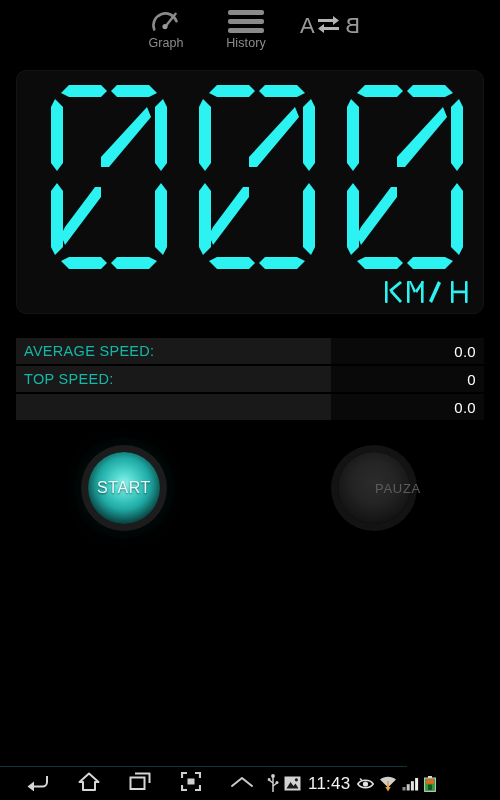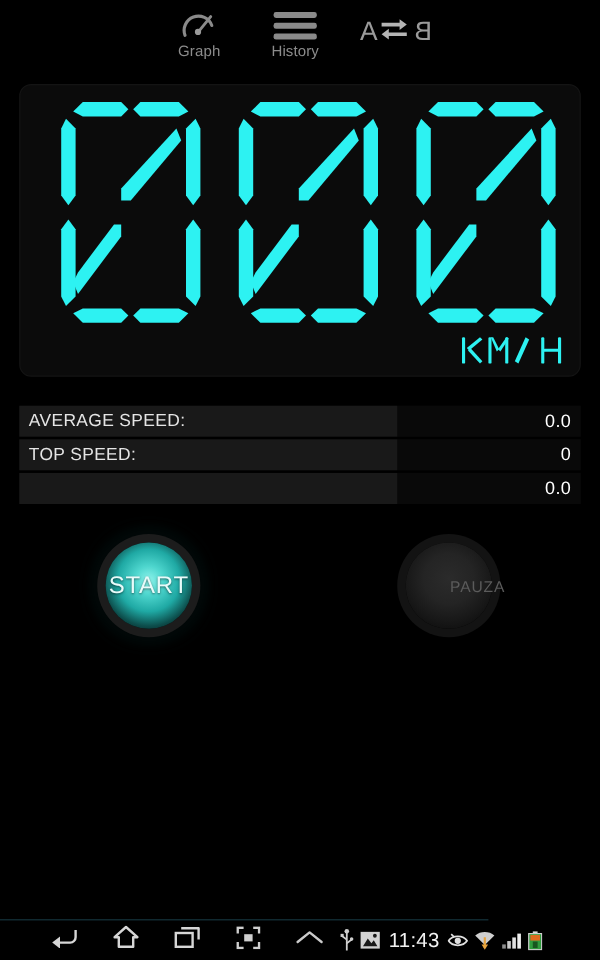--- a/index.html
+++ b/index.html
@@ -57,59 +57,59 @@
   .stat-row{
     position:relative;height:26px;margin-bottom:2px;
     background:#090909;overflow:hidden;
   }
   .stat-fill{
     position:absolute;left:0;top:0;bottom:0;width:315px;
     background:#191919;
   }
   .stat-label{
     position:absolute;left:8px;top:50%;transform:translateY(-50%);
-    font-size:14.5px;color:#e5e5e5;letter-spacing:.3px;white-space:nowrap;
+    font-size:14.5px;color:#14b8a6;letter-spacing:.3px;white-space:nowrap;
   }
   .stat-value{
     position:absolute;right:8px;top:50%;transform:translateY(-50%);
     font-size:15px;color:#ffffff;letter-spacing:.3px;
   }
 
   
   #buttons{position:absolute;left:0;top:452px;width:500px;height:80px;}
   .rbtn{
     position:absolute;width:72px;height:72px;border-radius:50%;
     display:flex;align-items:center;justify-content:center;
     cursor:pointer;user-select:none;
   }
   #start-button{
     left:88px;top:0;
     background:
       radial-gradient(circle at 50% 44%, #8ff4ec 0%, #4ed6ce 22%, #1fa9a4 48%, #0d4f4d 70%, #071d1e 86%, #0a0a0a 100%);
     box-shadow:0 0 0 7px #1c1c1c, 0 0 10px 8px rgba(0,0,0,.85), 0 0 22px rgba(45,235,230,.30);
   }
   #start-button .blab{
-    font-size:20px;color:#e8fbfa;letter-spacing:.6px;
+    font-size:16px;color:#e8fbfa;letter-spacing:.6px;
     text-shadow:0 1px 2px rgba(0,0,0,.55);
   }
   #pause-button{
     left:338px;top:0;
     background:
       radial-gradient(circle at 50% 42%, #2b2b2b 0%, #242424 38%, #171717 66%, #0d0d0d 85%, #070707 100%);
     box-shadow:0 0 0 7px #131313, 0 0 10px 8px rgba(0,0,0,.9);
   }
   #pause-button .blab{
     font-size:13px;color:#5b5b5b;letter-spacing:.7px;margin-left:48px;
   }
 
   
   #sysbar{
     position:absolute;left:0;bottom:0;width:407px;height:34px;
     background:#000;border-top:1px solid #14343c;
-    display:flex;align-items:center;box-sizing:border-box;padding-left:16px;
+    display:flex;align-items:center;box-sizing:border-box;
   }
   #navkeys{display:flex;align-items:center;gap:0;padding-left:12px;}
   .navkey{
     width:51px;height:33px;display:flex;align-items:center;justify-content:center;
     cursor:pointer;
   }
   #sysright{
     margin-left:auto;display:flex;align-items:center;gap:5px;padding-right:8px;
   }
   #clock{

